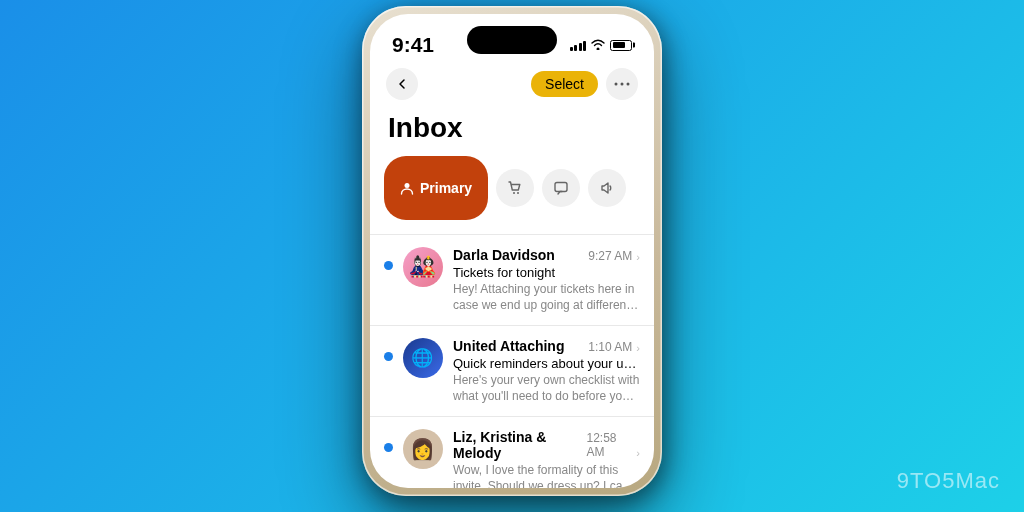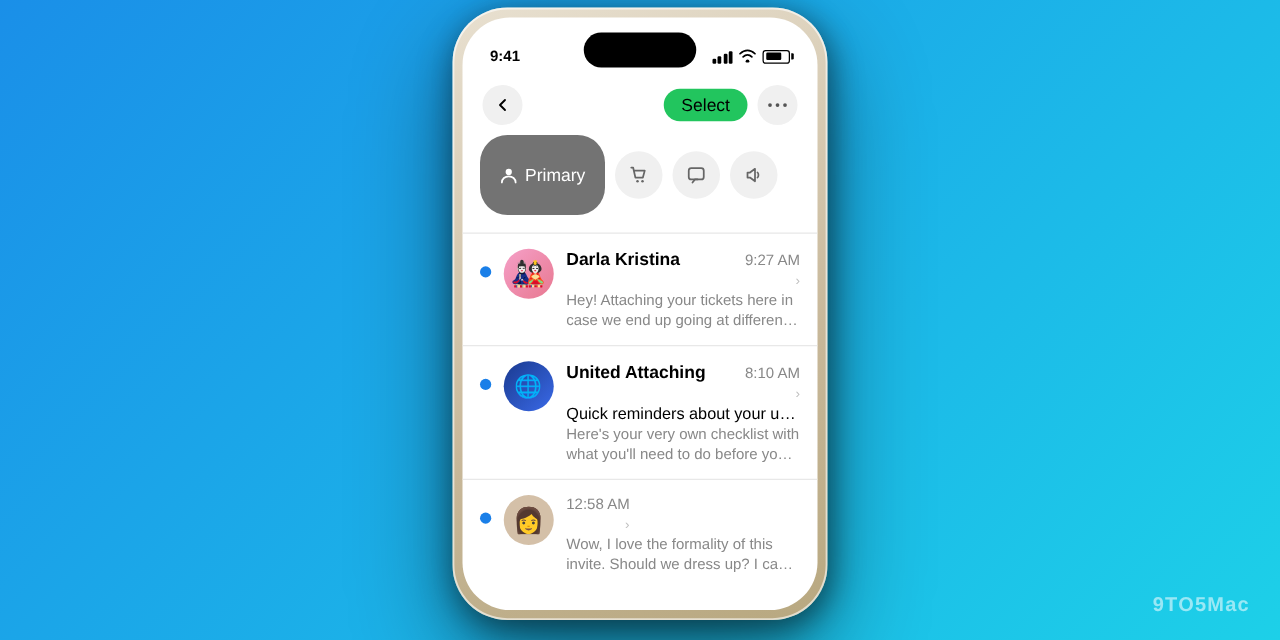--- a/index.html
+++ b/index.html
@@ -14,22 +14,22 @@
       font-family: -apple-system, BlinkMacSystemFont, 'SF Pro Display', 'Helvetica Neue', Arial, sans-serif;
       overflow: hidden;
       position: relative;
     }
 
     .watermark {
       position: absolute;
       bottom: 18px;
       right: 24px;
       color: rgba(255,255,255,0.55);
-      font-size: 16px;
-      font-weight: 700;
+      font-size: 22px;
+      font-weight: 400;
       letter-spacing: 1px;
     }
 
     .phone-wrapper {
       position: relative;
       width: 300px;
       height: 490px;
       margin-top: -10px;
     }
 
@@ -69,21 +69,21 @@
     
     .status-bar {
       display: flex;
       justify-content: space-between;
       align-items: center;
       padding: 16px 22px 4px;
       height: 50px;
     }
 
     .status-time {
-      font-size: 12px;
+      font-size: 21px;
       font-weight: 600;
       color: #000;
     }
 
     .status-icons {
       display: flex;
       align-items: center;
       gap: 5px;
     }
 
@@ -160,21 +160,21 @@
     }
 
     .nav-right {
       display: flex;
       align-items: center;
       gap: 8px;
     }
 
     .select-btn {
       padding: 5px 14px;
-      background: #22c55e;
+      background: #eab308;
       border-radius: 16px;
       font-size: 14px;
       font-weight: 400;
       color: #000;
       cursor: pointer;
     }
 
     .more-btn {
       width: 32px;
       height: 32px;
@@ -202,26 +202,26 @@
       display: flex;
       align-items: center;
       gap: 8px;
       padding: 0 14px 14px;
     }
 
     .tab-primary {
       display: flex;
       align-items: center;
       gap: 6px;
-      background: #737373;
+      background: #c2410c;
       color: #fff;
       border-radius: 22px;
       padding: 24px 16px;
       font-size: 14px;
-      font-weight: 400;
+      font-weight: 700;
       cursor: pointer;
     }
 
     .tab-icon-btn {
       width: 38px;
       height: 38px;
       background: #f0f0f0;
       border-radius: 50%;
       display: flex;
       align-items: center;
@@ -290,21 +290,20 @@
     .email-sender {
       font-size: 14px;
       font-weight: 600;
       color: #000;
     }
 
     .email-time-row {
       display: flex;
       align-items: flex-end;
       gap: 4px;
-      flex-direction: column;
     }
 
     .email-time {
       font-size: 12px;
       color: #888;
     }
 
     .chevron-right {
       color: #c0c0c0;
       font-size: 11px;
@@ -371,20 +370,21 @@
         <div class="more-btn">
           <svg width="16" height="4" viewBox="0 0 16 4" fill="none">
             <circle cx="2" cy="2" r="1.5" fill="#555"></circle>
             <circle cx="8" cy="2" r="1.5" fill="#555"></circle>
             <circle cx="14" cy="2" r="1.5" fill="#555"></circle>
           </svg>
         </div>
       </div>
     </div>
 
+    <div class="inbox-title">Inbox</div>
 
     <div class="category-tabs">
       <div class="tab-primary">
         <svg width="14" height="14" viewBox="0 0 14 14" fill="none">
           <circle cx="7" cy="4.5" r="2.5" fill="white"></circle>
           <path d="M1.5 13c0-3 2.5-5 5.5-5s5.5 2 5.5 5" stroke="white" stroke-width="1.4" stroke-linecap="round" fill="none"></path>
         </svg>
         <span>Primary</span>
       </div>
       <div class="tab-icon-btn">
@@ -408,54 +408,56 @@
       </div>
     </div>
 
     <div class="email-list">
 
       <div class="email-item">
         <div class="unread-dot"></div>
         <div class="avatar avatar-darla">🎎</div>
         <div class="email-content">
           <div class="email-header">
-            <span class="email-sender">Darla Kristina</span>
+            <span class="email-sender">Darla Davidson</span>
             <div class="email-time-row">
               <span class="email-time">9:27 AM</span>
               <span class="chevron-right">›</span>
             </div>
           </div>
+          <div class="email-subject">Tickets for tonight</div>
           <div class="email-preview">Hey! Attaching your tickets here in case we end up going at different times. Can't wait!</div>
         </div>
       </div>
 
       <div class="email-item">
         <div class="unread-dot"></div>
         <div class="avatar avatar-united">🌐</div>
         <div class="email-content">
           <div class="email-header">
             <span class="email-sender">United Attaching</span>
             <div class="email-time-row">
-              <span class="email-time">8:10 AM</span>
+              <span class="email-time">1:10 AM</span>
               <span class="chevron-right">›</span>
             </div>
           </div>
           <div class="email-subject">
             <span>Quick reminders about your upcoming...</span>
             
           </div>
           <div class="email-preview">Here's your very own checklist with what you'll need to do before your flight and wh...</div>
         </div>
       </div>
 
       <div class="email-item">
         <div class="unread-dot"></div>
         <div class="avatar" style="background:#d4c0a8; font-size:20px;">👩</div>
         <div class="email-content">
           <div class="email-header">
+            <span class="email-sender">Liz, Kristina &amp; Melody</span>
             <div class="email-time-row">
               <span class="email-time">12:58 AM</span>
               <span class="chevron-right">›</span>
             </div>
           </div>
           <div class="email-preview">Wow, I love the formality of this invite. Should we dress up? I can pull out my prom dress...</div>
         </div>
       </div>
 
     </div>

